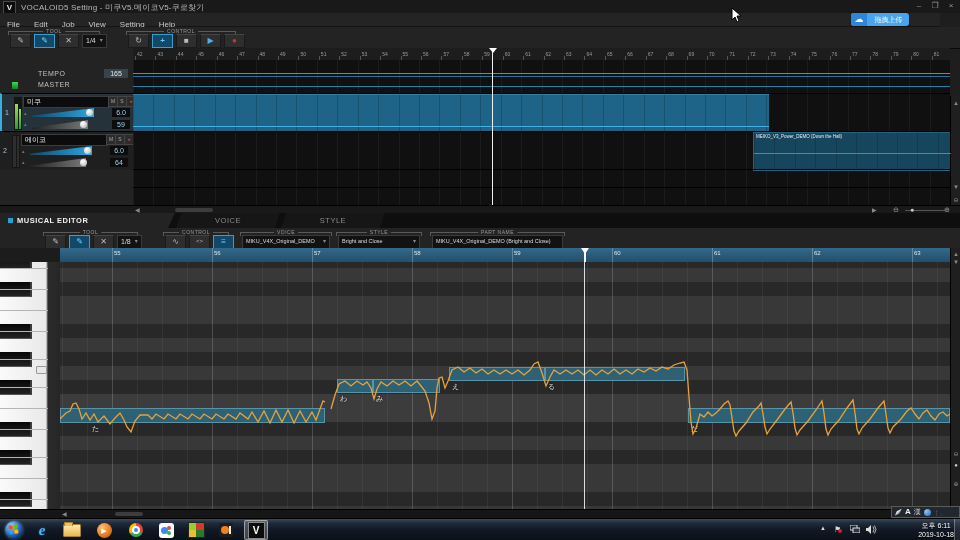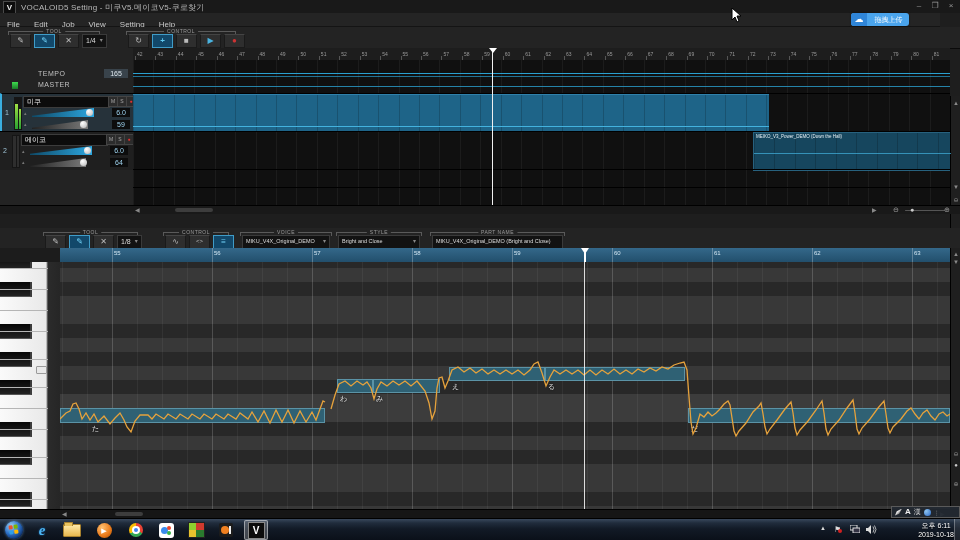--- a/index.html
+++ b/index.html
@@ -392,20 +392,25 @@
   <div id="t-hscroll">
     <span class="scroll-arrow" style="left:135px;">◀</span>
     <div class="scroll-thumb" style="left:175px;width:38px;"></div>
     <span class="scroll-arrow" style="left:872px;">▶</span>
     <span class="zoomer" style="left:893px;">⊖</span>
     <div class="scroll-thumb" style="left:905px;width:40px;height:1px;top:4px;background:#555;"></div>
     <span class="zoomer" style="left:910px;color:#ccc;">●</span>
     <span class="zoomer" style="left:944px;">⊕</span>
   </div>
 
+  <div id="tabbar">
+    <div class="tab" id="tab-musical"><span class="sq"></span><span>MUSICAL EDITOR</span></div>
+    <div class="tab" id="tab-voice"><span>VOICE</span></div>
+    <div class="tab" id="tab-style"><span>STYLE</span></div>
+  </div>
 
   <div id="ed-toolbar">
     <div class="grp" style="left:43px;width:95px;">
       <div class="bar"></div>
       <div class="g-label">TOOL</div>
       <div class="g-body">
         <div class="btn">✎</div>
         <div class="btn sel">✎</div>
         <div class="btn">✕</div>
         <div class="dd" style="width:28px;">

